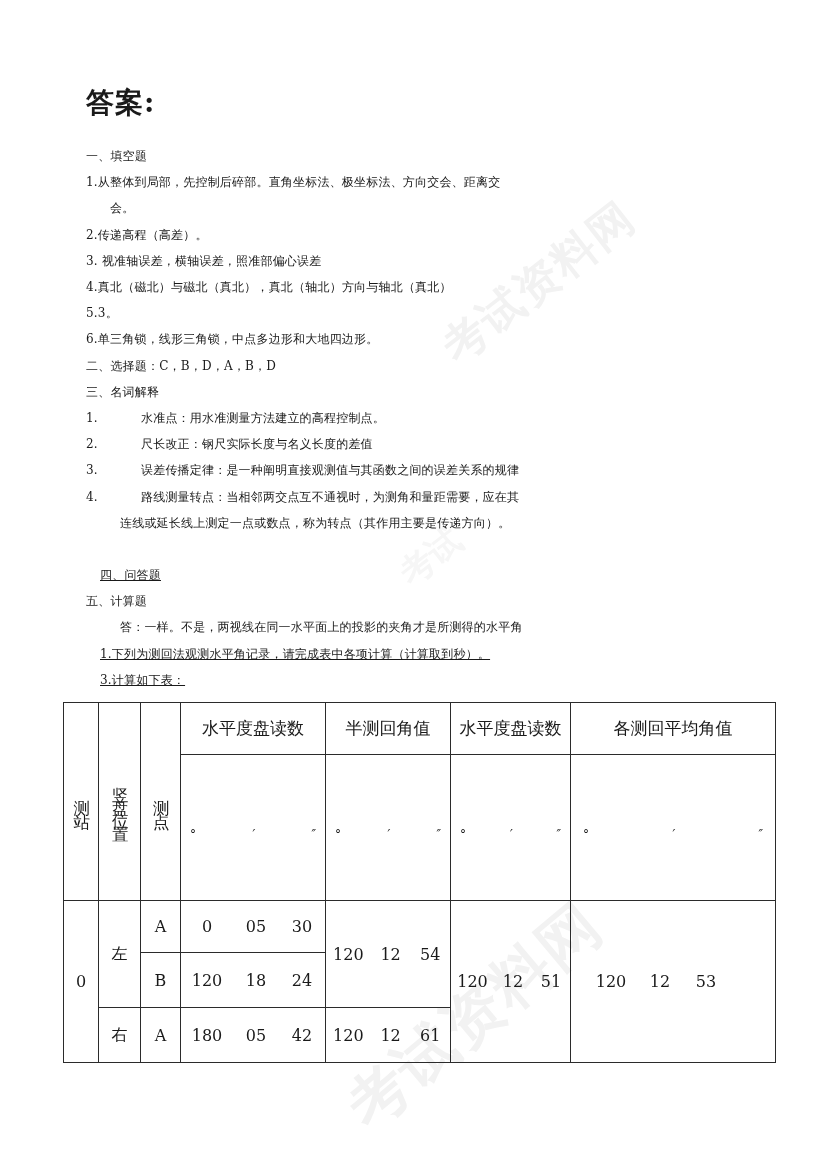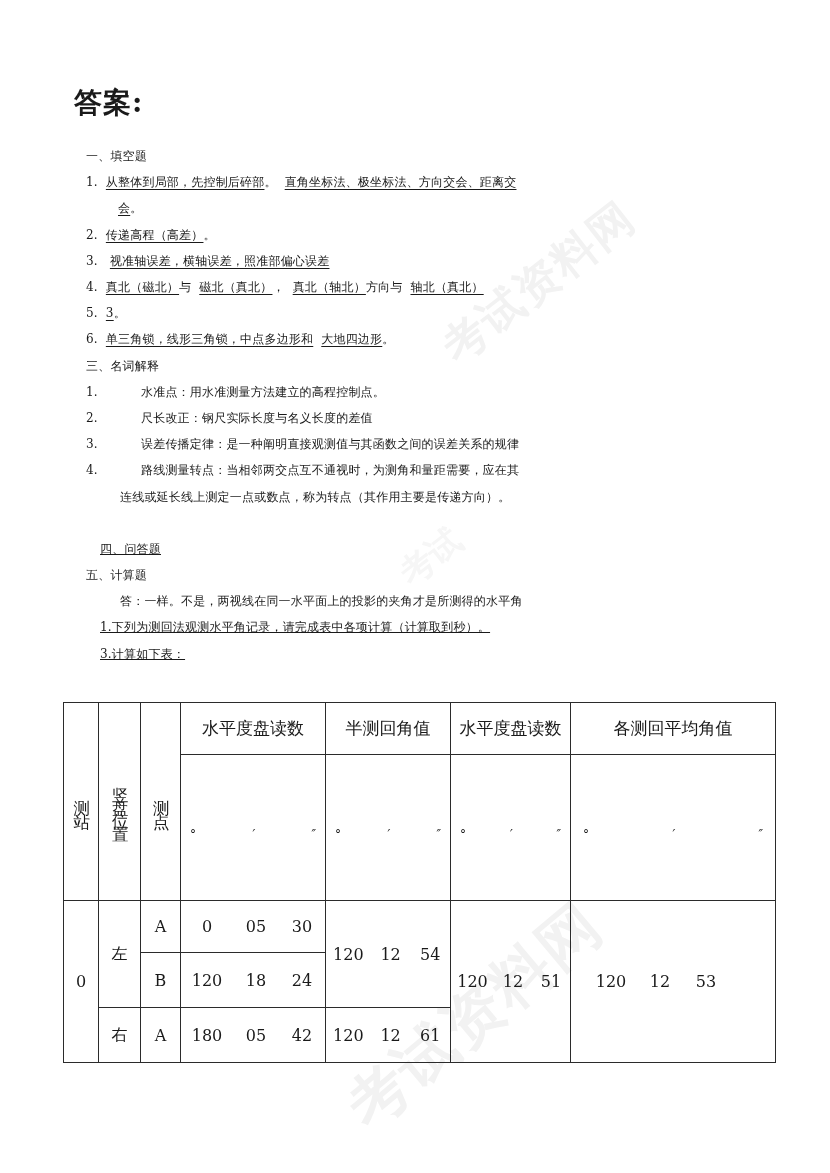--- a/index.html
+++ b/index.html
@@ -59,21 +59,21 @@
   .page {
     position: absolute;
     left: 0; top: 0;
     width: 830px;
     height: 1173px;
     padding: 0;
   }
 
   .doc-title {
     position: absolute;
-    left: 74px;
+    left: 86px;
     top: 88px;
     font-size: 28px;
     font-weight: bold;
     letter-spacing: 1px;
     line-height: 1.1;
   }
 
   .body-block {
     position: absolute;
     left: 86px;
@@ -81,21 +81,21 @@
     width: 700px;
   }
 
   .ln {
     font-size: 12px;
     line-height: 26.2px;
     letter-spacing: 0.2px;
     white-space: nowrap;
   }
 
-  .u { text-decoration: underline; text-underline-offset: 2.5px; margin-left: 8px; }
+  .u { text-underline-offset: 2.5px; }
 
   .indent-hang {
     padding-left: 24px;
   }
   .indent-2 { padding-left: 34px; }
   .indent-1 { padding-left: 14px; text-decoration: underline; }
   .num-col {
     display: inline-block;
     width: 55px;
   }
@@ -180,20 +180,21 @@
     <div class="ln"><span>2.</span><span class="u">传递高程（高差）</span><span>。</span></div>
 
     <div class="ln"><span>3.</span>&nbsp;<span class="u">视准轴误差，横轴误差，照准部偏心误差</span></div>
 
     <div class="ln"><span>4.</span><span class="u">真北（磁北）</span><span>与</span><span class="u">磁北（真北）</span><span>，</span><span class="u">真北（轴北）</span><span>方向与</span><span class="u">轴北（真北）</span></div>
 
     <div class="ln"><span>5.</span><span class="u">3</span><span>。</span></div>
 
     <div class="ln"><span>6.</span><span class="u">单三角锁，线形三角锁，中点多边形和</span><span class="u">大地四边形</span><span>。</span></div>
 
+    <div class="ln">二、选择题：C，B，D，A，B，D</div>
 
     <div class="ln">三、名词解释</div>
 
     <div class="ln"><span class="num-col">1.</span><span>水准点：用水准测量方法建立的高程控制点。</span></div>
     <div class="ln"><span class="num-col">2.</span><span>尺长改正：钢尺实际长度与名义长度的差值</span></div>
     <div class="ln"><span class="num-col">3.</span><span>误差传播定律：是一种阐明直接观测值与其函数之间的误差关系的规律</span></div>
     <div class="ln"><span class="num-col">4.</span><span>路线测量转点：当相邻两交点互不通视时，为测角和量距需要，应在其</span></div>
     <div class="ln indent-2">连线或延长线上测定一点或数点，称为转点（其作用主要是传递方向）。</div>
 
     <div class="gap-md"></div>

